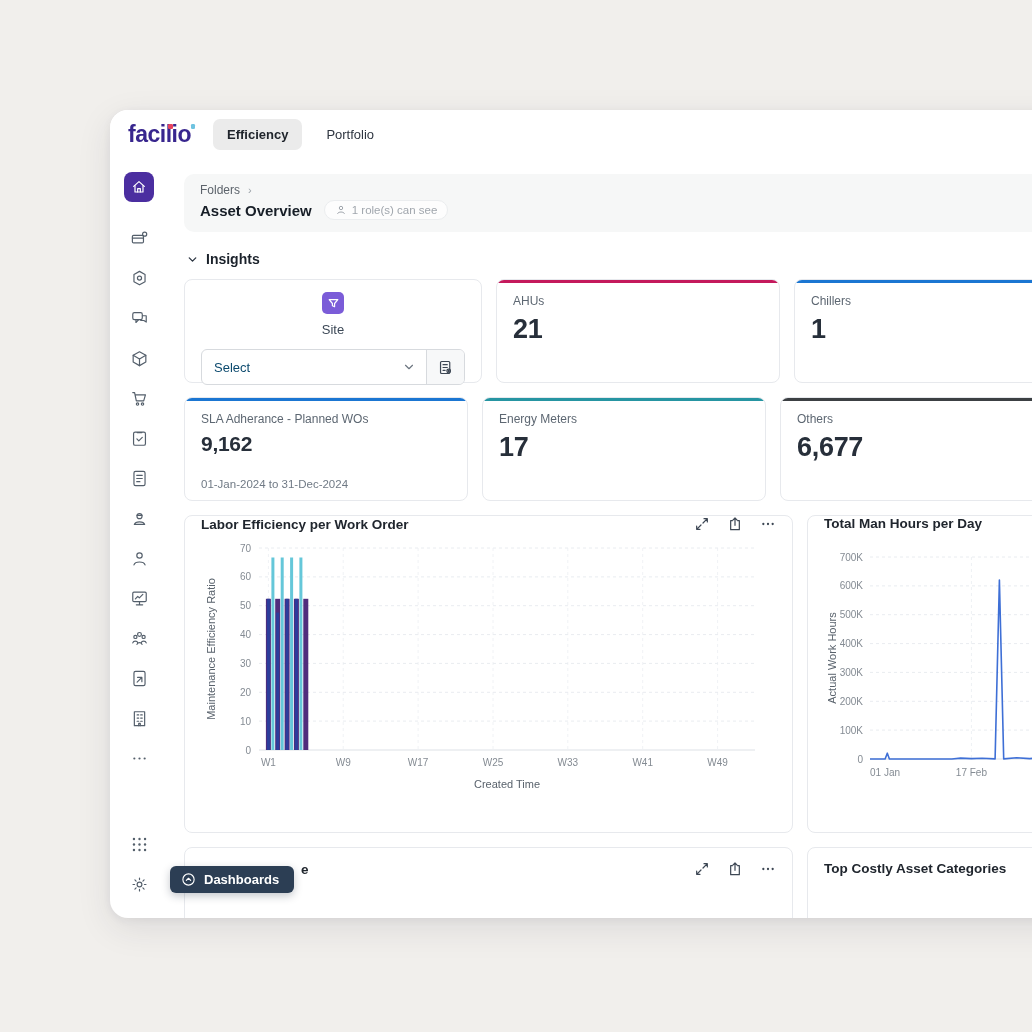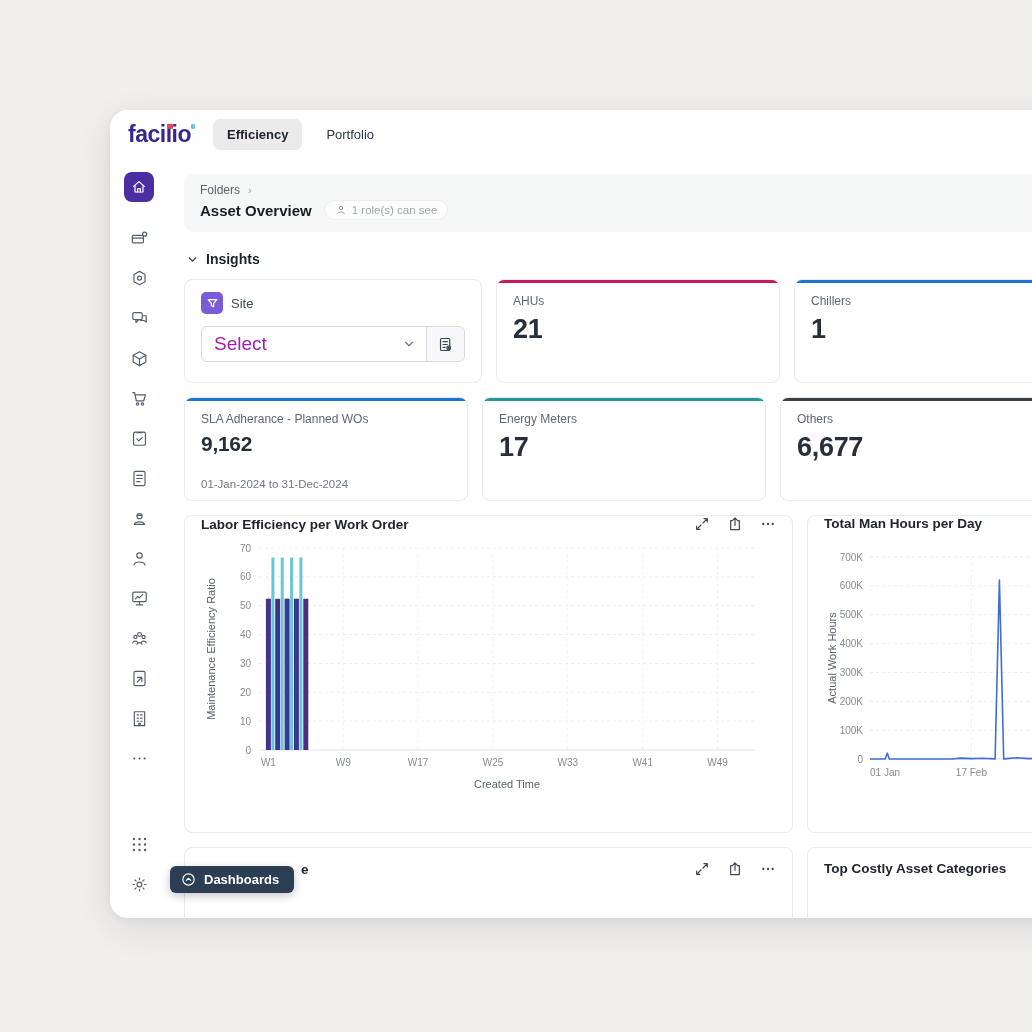--- a/index.html
+++ b/index.html
@@ -51,25 +51,25 @@
   .kpi .accent{height:4px;border-radius:7px 7px 0 0;margin:-1px -1px 0 -1px;}
   .kpi .kpi-body{padding:11px 16px;}
   .kpi-label{font-size:12px;color:#5d6772;}
   .kpi-value{font-size:27px;font-weight:800;color:#272f3a;margin-top:6px;letter-spacing:-.3px;}
   .kpi-value.small{font-size:21px;}
   .kpi-sub{font-size:11.5px;color:#707a85;margin-top:22px;}
   .kpi.clip{flex:1;min-width:0;}
 
   
   .site-card{width:298px;height:104px;padding:12px 16px;flex:0 0 auto;}
-  .site-head{display:flex;align-items:center;gap:8px;}
+  .site-head{display:flex;align-items:center;gap:8px;flex-direction:column;}
   .funnel-tile{width:22px;height:22px;border-radius:5px;background:#7b5cd8;display:flex;align-items:center;justify-content:center;}
   .site-label{font-size:13px;color:#3c4856;}
   .select{margin-top:12px;height:36px;border:1px solid #d7dade;border-radius:6px;display:flex;align-items:center;overflow:hidden;cursor:pointer;background:#fff;}
-  .select-text{flex:1;padding:0 12px;font-size:19px;color:#a21caf;}
+  .select-text{flex:1;padding:0 12px;font-size:13px;color:#0c4a6e;}
   .select-chev{color:#6d7680;padding:0 10px;display:flex;}
   .select-btn{width:38px;align-self:stretch;border-left:1px solid #d7dade;background:#f7f8f9;display:flex;align-items:center;justify-content:center;cursor:pointer;}
 
   
   .chart-card{padding:0 16px;}
   .labor-card{width:609px;height:318px;flex:0 0 auto;}
   .man-card{flex:1;min-width:0;height:318px;}
   .card-head{display:flex;align-items:center;}
   .card-title{font-size:13.5px;font-weight:700;color:#20262e;flex:1;}
   .head-icons{display:flex;align-items:center;gap:17px;color:#3d4754;}

